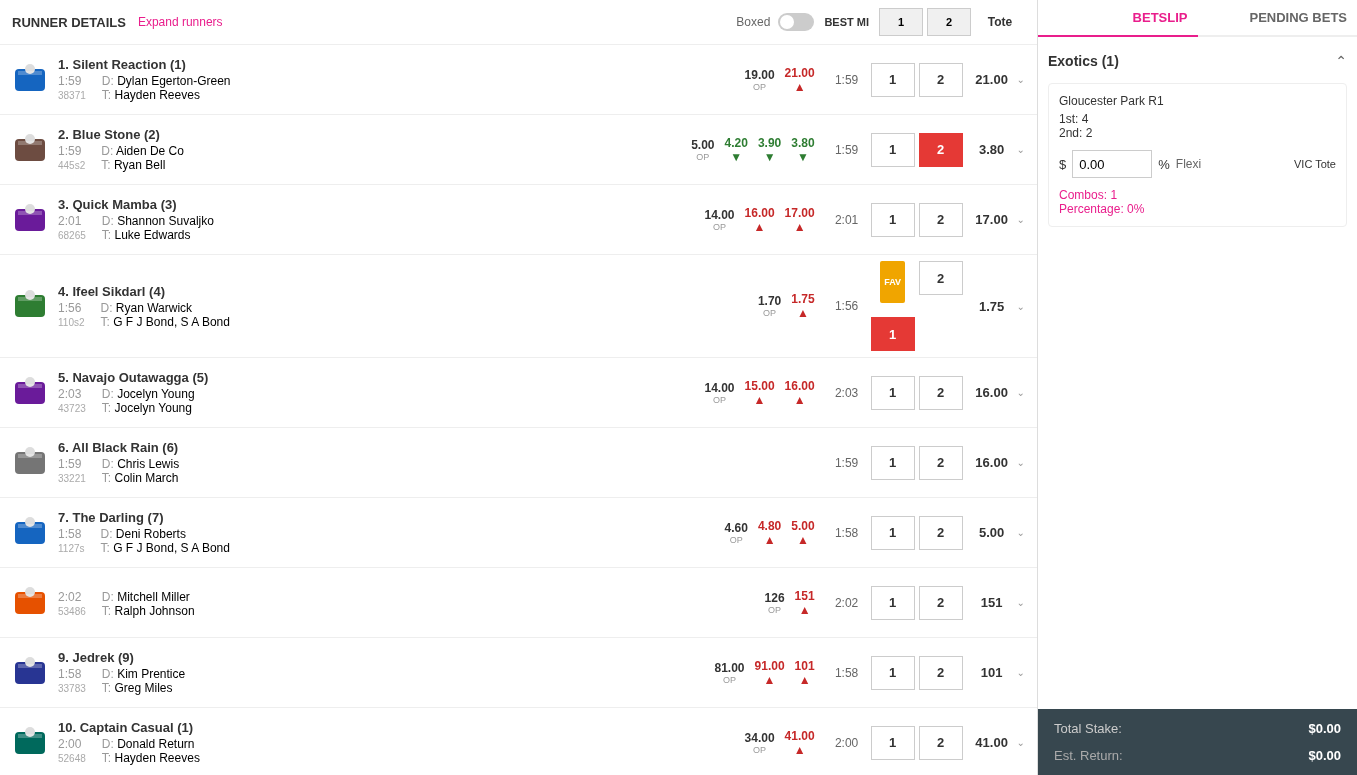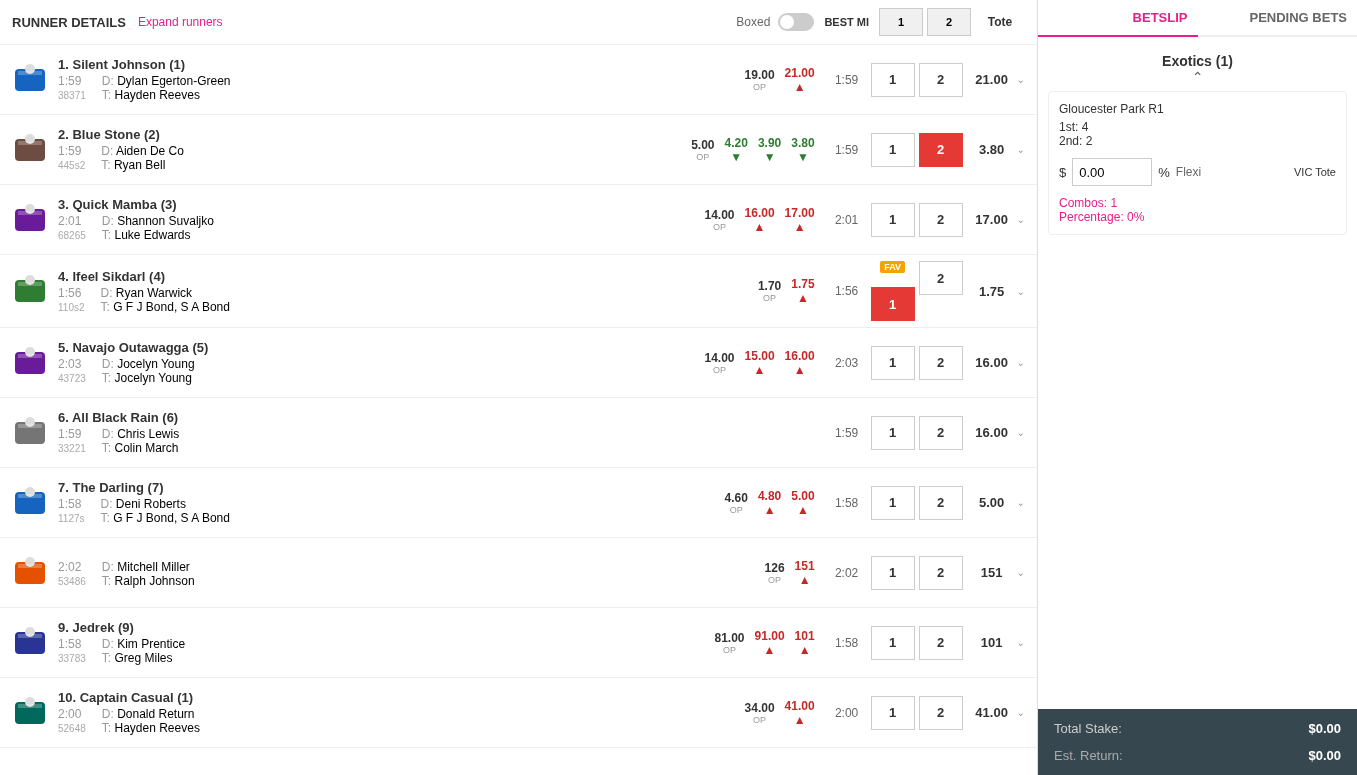--- a/index.html
+++ b/index.html
@@ -60,21 +60,21 @@
     
     .tabs-row { display: flex; border-bottom: 2px solid #eee; }
     .tab {
       flex: 1; text-align: right; padding: 10px; font-size: 13px; font-weight: bold; cursor: pointer; color: #666;
     }
     .tab.active { color: #e91e8c; border-bottom: 2px solid #e91e8c; margin-bottom: -2px; }
 
     .betslip-content { flex: 1; overflow-y: auto; padding: 10px; }
 
     .exotics-header {
-      display: flex; align-items: center; justify-content: space-between; padding: 6px 0; margin-bottom: 0; flex-direction: column;
+      display: flex; align-items: center; justify-content: space-between; padding: 6px 0; margin-bottom: 8px;
     }
     .exotics-title { font-size: 14px; font-weight: bold; color: #333; }
     .chevron-icon { font-size: 14px; color: #666; cursor: pointer; }
 
     .exacta-card { border: 1px solid #eee; border-radius: 4px; padding: 10px; margin-bottom: 10px; }
     .exacta-header { display: flex; align-items: center; justify-content: space-between; margin-bottom: 6px; }
     .exacta-label { font-weight: bold; font-size: 13px; color: #333; }
     .close-icon { color: #e53935; cursor: pointer; font-size: 16px; }
     .exacta-venue { font-size: 12px; color: #333; margin-bottom: 4px; }
     .exacta-place { font-size: 12px; color: #333; }
@@ -126,21 +126,21 @@
     <div class="runner-avatar">
       <svg width="34" height="34">
         <rect x="2" y="6" width="30" height="22" rx="4" fill="#1565c0"></rect>
         <circle cx="17" cy="6" r="5" fill="#ddd"></circle>
         <rect x="5" y="8" width="24" height="4" fill="rgba(255,255,255,0.25)"></rect>
       </svg>
     </div>
     <div class="runner-info">
       <div class="runner-name">
         <span>1.</span>
-        <span>Silent Johnson</span>
+        <span>Silent Reaction</span>
         <span>(1)</span>
       </div>
       <div class="runner-sub">
         <div>
           <div><span style="color:#999">1:59</span></div>
           <div><span style="color:#aaa;font-size:10px">38371</span></div>
         </div>
         <div>
           <div>
             <span style="color:#999">D:</span>
@@ -327,21 +327,21 @@
       <span class="odds-label-small">OP</span>
     </div>
           <div class="odds-group">
       <span class="odds-value red">1.75</span>
       <span class="arrow-up">▲</span>
     </div>
         </div>
     <span class="best-mi-time">1:56</span>
     <div class="btn-group">
       <div style="display:flex;flex-direction:column;align-items:center">
-        <div style="background:#f0a500;color:#fff;font-size:9px;font-weight:bold;padding:1px 4px;border-radius:2px;text-align:center;margin-bottom:14px;">FAV</div>
+        <div style="background:#f0a500;color:#fff;font-size:9px;font-weight:bold;padding:16px 4px;border-radius:2px;text-align:center;margin-bottom:14px;">FAV</div>
         <button class="sel-btn selected-red">1</button>
       </div>
       <button class="sel-btn">2</button>
     </div>
     <div class="tote-price">1.75</div>
     <span class="chevron-down">⌄</span>
   </div>
       <div class="runner-row">
     <div class="runner-avatar">
       <svg width="34" height="34">

